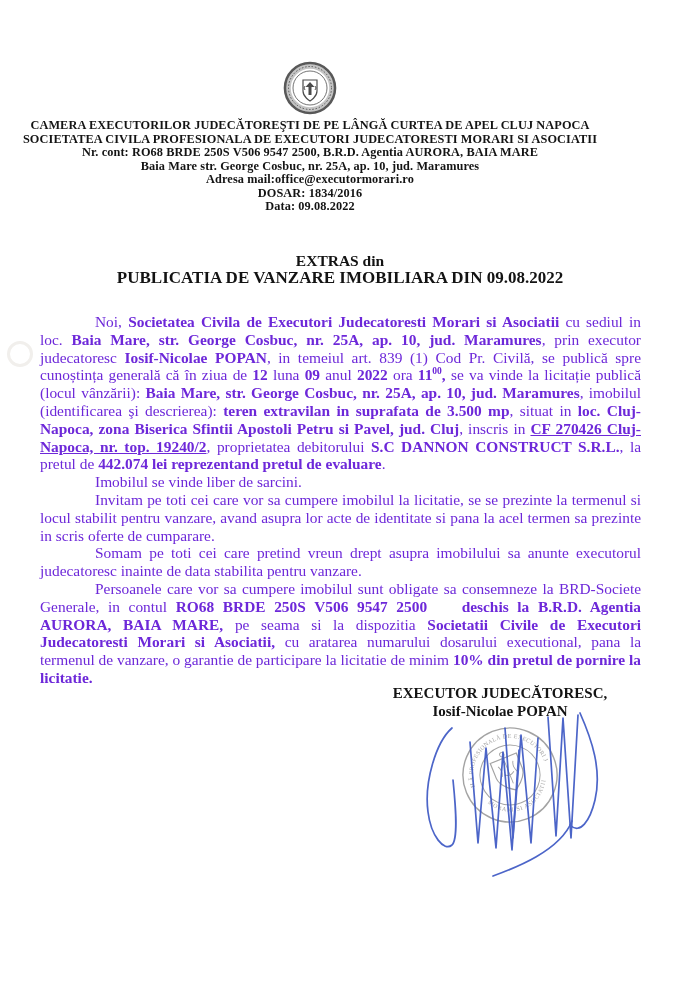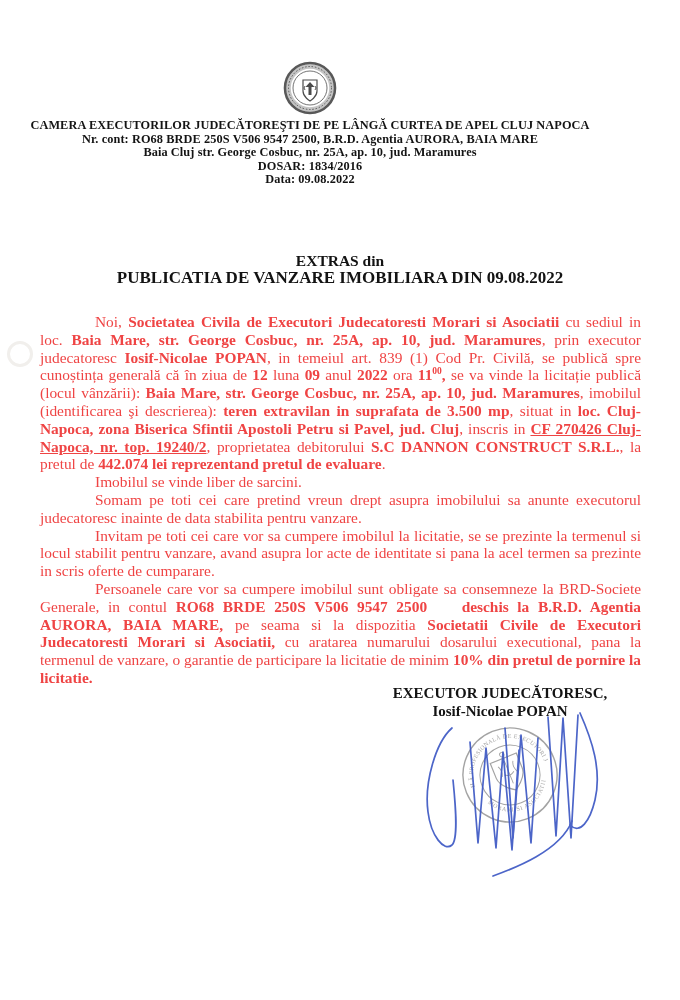--- a/index.html
+++ b/index.html
@@ -23,21 +23,21 @@
     letter-spacing:.1px;color:#141414;
   }
   .title{
     position:absolute;top:252px;left:0;width:680px;text-align:center;
     font-weight:bold;color:#131313;
   }
   .title-l1{font-size:15.5px;line-height:17px;}
   .title-l2{font-size:17px;line-height:18px;}
   .doc-body{
     position:absolute;top:313px;left:40px;width:601px;
-    font-size:15.4px;line-height:17.8px;text-align:justify;color:#ef4444;
+    font-size:15.4px;line-height:17.8px;text-align:justify;color:#6d28d9;
   }
   .para{margin:0;text-indent:55px;}
   .para .b{font-weight:bold;}
   .para .u{text-decoration:underline;}
   .para sup{font-size:62%;line-height:0;vertical-align:super;}
   .sig-block{
     position:absolute;top:684px;left:390px;width:220px;text-align:center;
     font-weight:bold;font-size:15px;line-height:18px;color:#131313;
   }
   .stamp-svg{position:absolute;left:450px;top:715px;}
@@ -56,36 +56,38 @@
         <circle cx="27" cy="28" r="25" fill="none" stroke="#2e2e2e" stroke-width="2.6" opacity="0.8"></circle>
         <circle cx="27" cy="28" r="21.5" fill="none" stroke="#3a3a3a" stroke-width="4.5" opacity="0.3"></circle>
         <circle cx="27" cy="28" r="21.5" fill="none" stroke="#2e2e2e" stroke-width="1" opacity="0.7" stroke-dasharray="1.5,1.8"></circle>
         <circle cx="27" cy="28" r="17" fill="none" stroke="#2e2e2e" stroke-width="0.9" opacity="0.75"></circle>
         <path d="M20,20 h14 v11 c0,6 -7,10 -7,10 c0,0 -7,-4 -7,-10 z" fill="none" stroke="#2c2c2c" stroke-width="1.2" opacity="0.85"></path>
         <path d="M27,22 l-4.5,5 h3 v8 h3 v-8 h3 z" fill="#2c2c2c" opacity="0.85"></path>
         <path d="M22,26 q-2,2 0,4 M32,26 q2,2 0,4" fill="none" stroke="#2c2c2c" stroke-width="1" opacity="0.8"></path>
       </svg>
     </div>
     <div class="hline">CAMERA EXECUTORILOR JUDECĂTOREŞTI DE PE LÂNGĂ CURTEA DE APEL CLUJ NAPOCA</div>
+    <div class="hline">SOCIETATEA CIVILA PROFESIONALA DE EXECUTORI JUDECATORESTI MORARI SI ASOCIATII</div>
     <div class="hline">Nr. cont: RO68 BRDE 250S V506 9547 2500, B.R.D. Agentia AURORA, BAIA MARE</div>
-    <div class="hline">Baia Cluj str. George Cosbuc, nr. 25A, ap. 10, jud. Maramures</div>
+    <div class="hline">Baia Mare str. George Cosbuc, nr. 25A, ap. 10, jud. Maramures</div>
+    <div class="hline">Adresa mail:office@executormorari.ro</div>
     <div class="hline">DOSAR: 1834/2016</div>
     <div class="hline">Data: 09.08.2022</div>
   </div>
 
   <div class="title">
     <div class="title-l1">EXTRAS din</div>
     <div class="title-l2">PUBLICATIA DE VANZARE IMOBILIARA DIN 09.08.2022</div>
   </div>
 
   <div class="doc-body">
     <p class="para"><span>Noi, </span><span class="b">Societatea Civila de Executori Judecatoresti Morari si Asociatii</span><span> cu sediul in loc. </span><span class="b">Baia Mare, str. George Cosbuc, nr. 25A, ap. 10, jud. Maramures</span><span>, prin executor judecatoresc </span><span class="b">Iosif-Nicolae POPAN</span><span>, in temeiul art. 839 (1) Cod Pr. Civilă, se publică spre cunoștința generală că în ziua de </span><span class="b">12</span><span> luna </span><span class="b">09</span><span> anul </span><span class="b">2022</span><span> ora </span><span class="b">11</span><sup class="b">00</sup><span class="b">,</span><span> se va vinde la licitație publică (locul vânzării): </span><span class="b">Baia Mare, str. George Cosbuc, nr. 25A, ap. 10, jud. Maramures</span><span>, imobilul (identificarea şi descrierea): </span><span class="b">teren extravilan in suprafata de 3.500 mp</span><span>, situat in </span><span class="b">loc. Cluj-Napoca, zona Biserica Sfintii Apostoli Petru si Pavel, jud. Cluj</span><span>, inscris in </span><span class="b u">CF 270426 Cluj-Napoca, nr. top. 19240/2</span><span>, proprietatea debitorului </span><span class="b">S.C DANNON CONSTRUCT S.R.L.</span><span>, la pretul de </span><span class="b">442.074 lei reprezentand pretul de evaluare</span><span>.</span></p>
     <p class="para"><span>Imobilul se vinde liber de sarcini.</span></p>
+    <p class="para"><span>Invitam pe toti cei care vor sa cumpere imobilul la licitatie, se se prezinte la termenul si locul stabilit pentru vanzare, avand asupra lor acte de identitate si pana la acel termen sa prezinte in scris oferte de cumparare.</span></p>
     <p class="para"><span>Somam pe toti cei care pretind vreun drept asupra imobilului sa anunte executorul judecatoresc inainte de data stabilita pentru vanzare.</span></p>
-    <p class="para"><span>Invitam pe toti cei care vor sa cumpere imobilul la licitatie, se se prezinte la termenul si locul stabilit pentru vanzare, avand asupra lor acte de identitate si pana la acel termen sa prezinte in scris oferte de cumparare.</span></p>
     <p class="para"><span>Persoanele care vor sa cumpere imobilul sunt obligate sa consemneze la BRD-Societe Generale, in contul </span><span class="b">RO68 BRDE 250S V506 9547 2500</span><span>&nbsp;&nbsp;&nbsp; </span><span class="b">deschis la B.R.D. Agentia AURORA, BAIA MARE,</span><span> pe seama si la dispozitia </span><span class="b">Societatii Civile de Executori Judecatoresti Morari si Asociatii,</span><span> cu aratarea numarului dosarului executional, pana la termenul de vanzare, o garantie de participare la licitatie de minim </span><span class="b">10% din pretul de pornire la licitatie.</span></p>
   </div>
 
   <div class="sig-block">
     <div>EXECUTOR JUDECĂTORESC,</div>
     <div>Iosif-Nicolae POPAN</div>
   </div>
 
   <svg class="stamp-svg" width="120" height="120" viewBox="0 0 120 120">
     <g transform="rotate(-22 60 60)" opacity="0.78">

